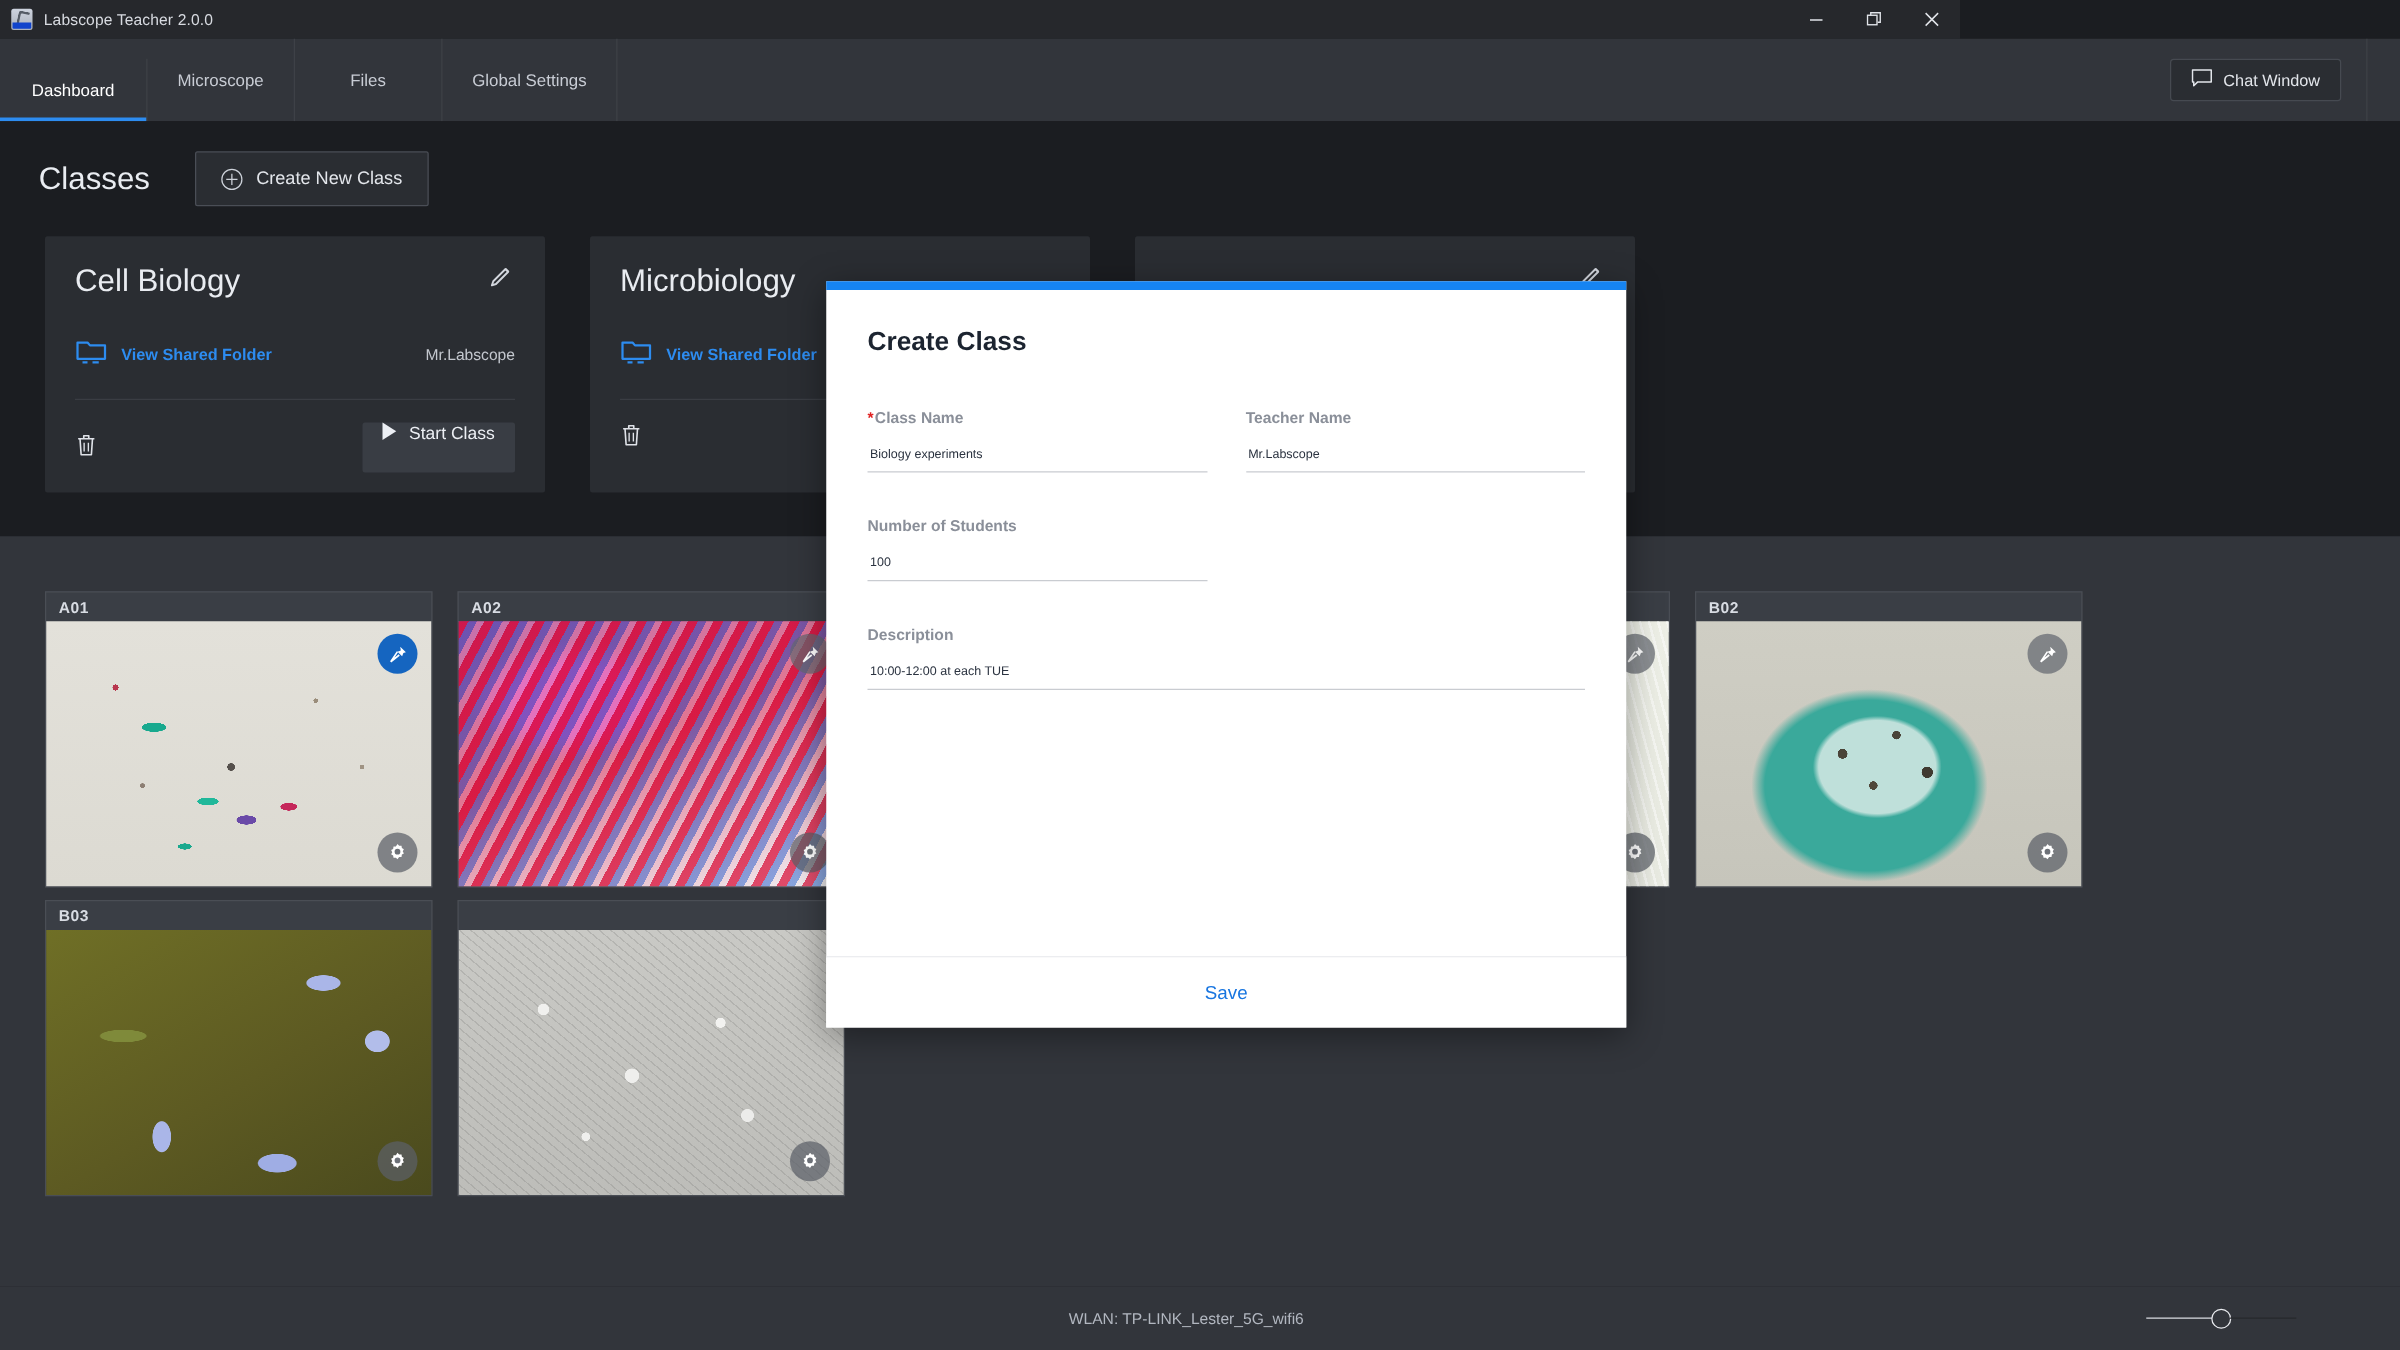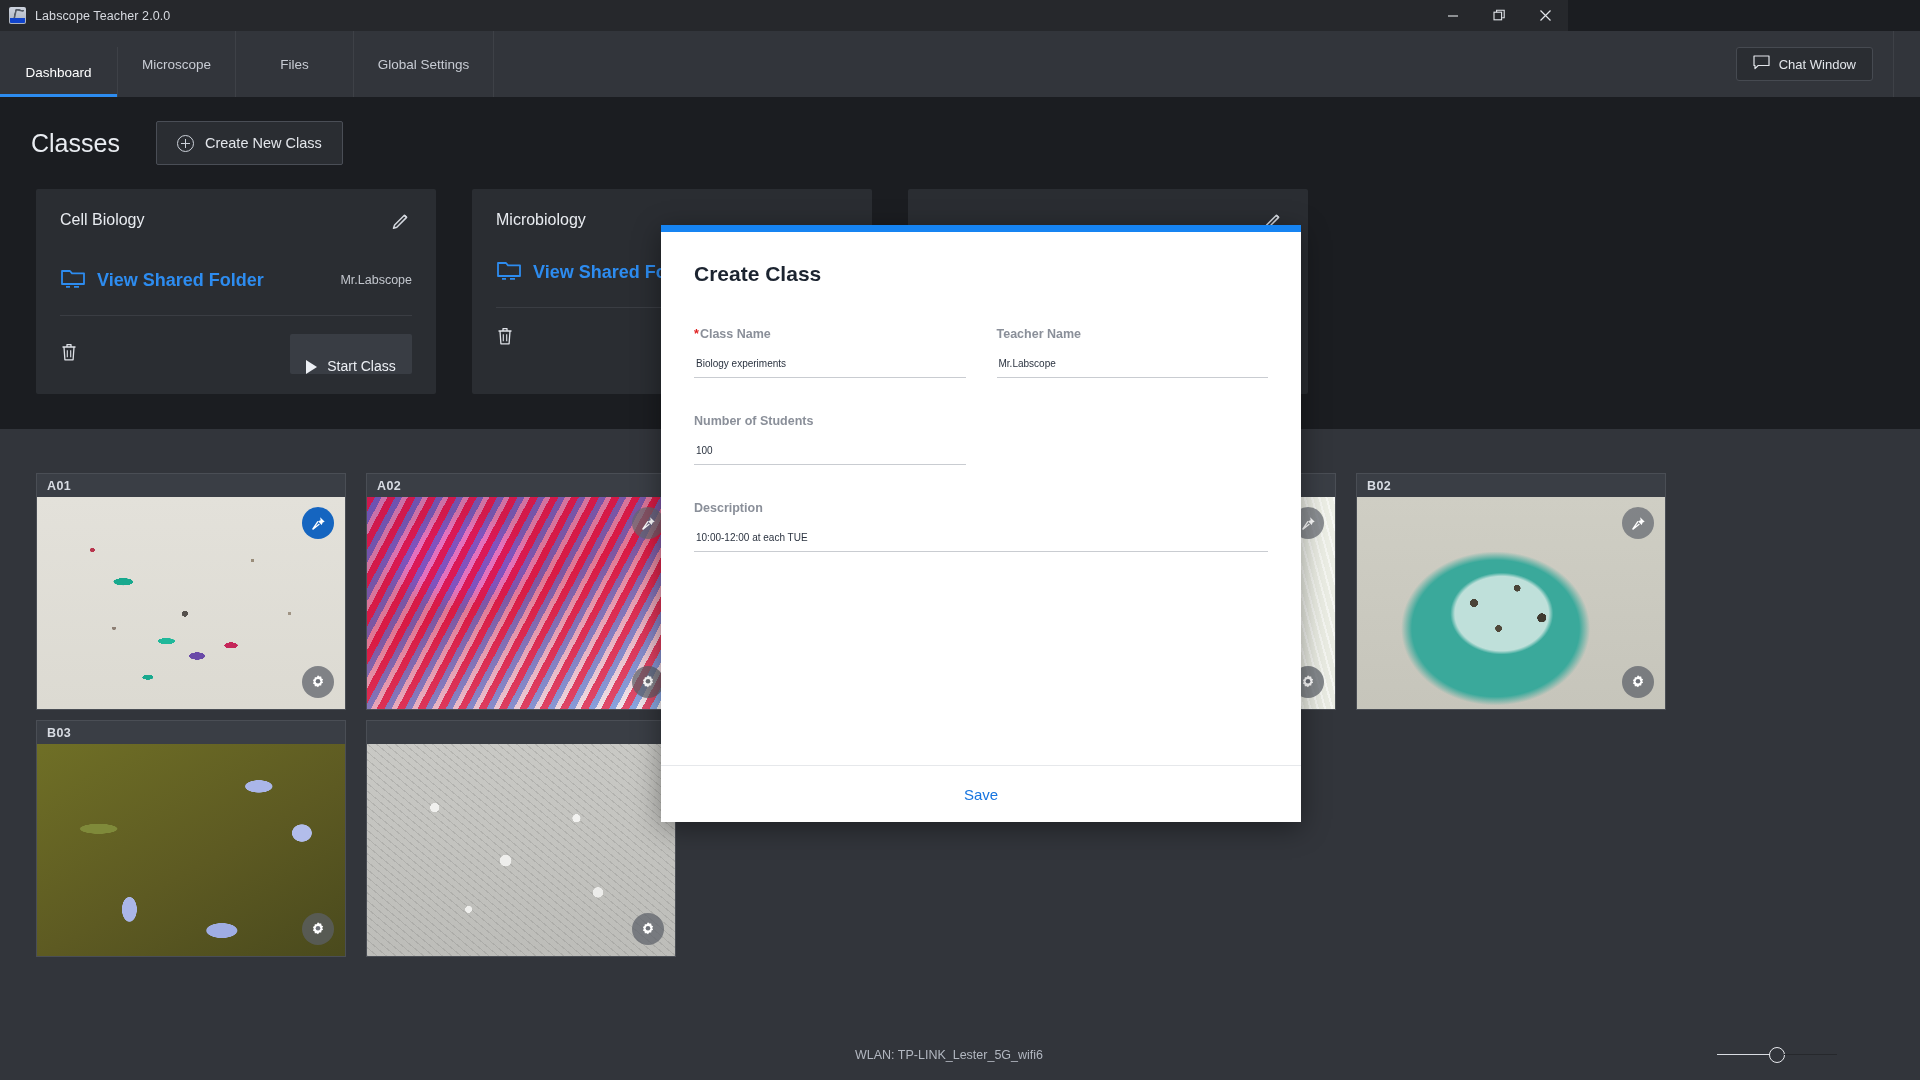--- a/index.html
+++ b/index.html
@@ -109,36 +109,36 @@
     display: flex; gap: 36px; padding-left: 36px; margin-top: 24px;
   }
   .class-card {
     width: 400px; height: 205px;
     background: #2a2d32;
     border-radius: 2px;
     padding: 22px 24px 0 24px;
     display: flex; flex-direction: column;
   }
   .card-top { display: flex; align-items: flex-start; }
-  .card-name { font-size: 16px; color: #e9ecf1; }
+  .card-name { font-size: 25px; color: #e9ecf1; }
   .edit-pencil { margin-left: auto; color: #d3d7de; }
   .card-mid {
     display: flex; align-items: center; margin-top: 30px;
     padding-bottom: 22px; border-bottom: 1px solid #3a3d43;
   }
   .folder-icon { flex: none; margin-right: 11px; }
-  .shared-link { font-size: 18px; color: #2d8cf0; font-weight: bold; }
+  .shared-link { font-size: 13px; color: #2d8cf0; font-weight: bold; }
   .teacher-name { margin-left: auto; font-size: 12.5px; color: #c3c7ce; }
   .card-bottom { display: flex; align-items: center; margin-top: 18px; }
   .trash-icon { color: #dfe2e8; }
   .start-btn {
     margin-left: auto;
     width: 122px; height: 40px;
     background: #393d44; border-radius: 2px;
-    display: flex; align-items: flex-end; justify-content: center; gap: 10px;
+    display: flex; align-items: flex-start; justify-content: center; gap: 10px;
     font-size: 14px; color: #eceff4;
   }
   .play-tri {
     width: 0; height: 0; flex: none;
     border-left: 11px solid #eceff4;
     border-top: 7px solid transparent;
     border-bottom: 7px solid transparent;
   }
 
   

